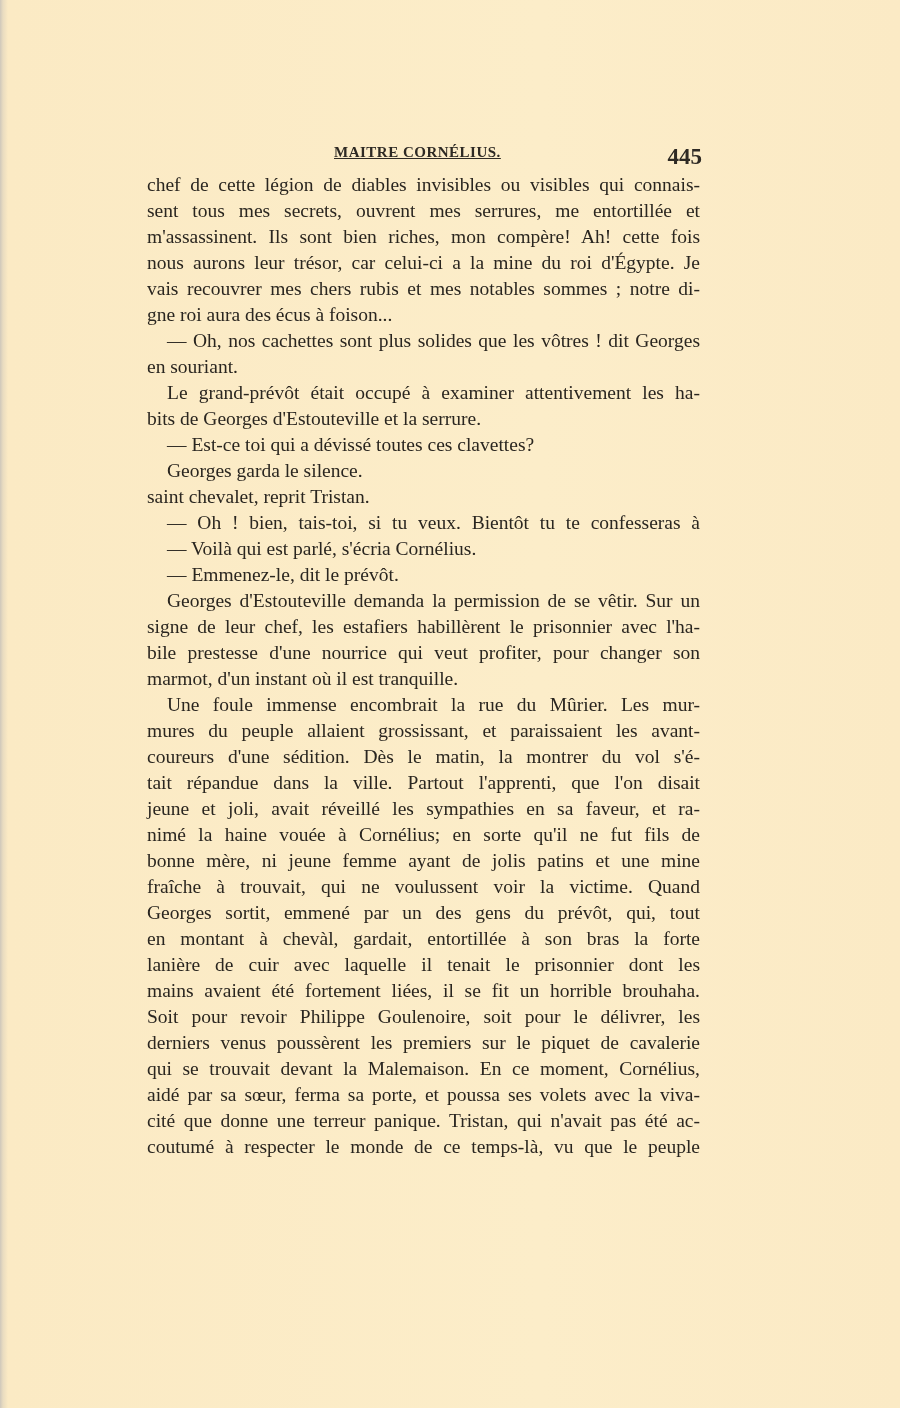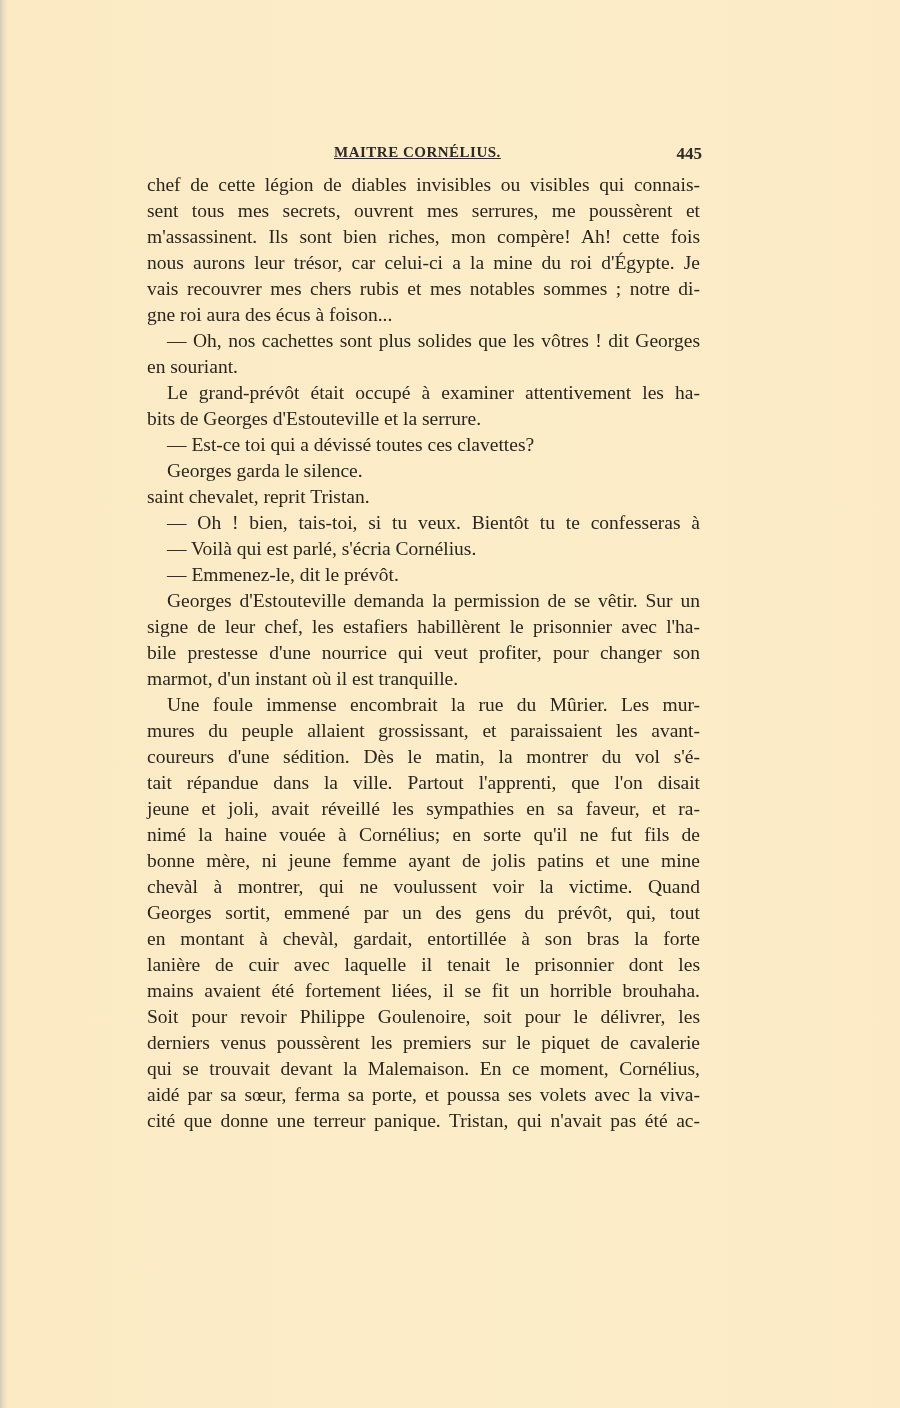--- a/index.html
+++ b/index.html
@@ -15,21 +15,21 @@
     .header {
       position: absolute; top: 144px; left: 148px; width: 552px; height: 24px;
       font-family: "Liberation Serif", serif; color: #2e2a24;
     }
     .running-title {
       position: absolute; left: 186px; top: 0;
       font-size: 15px; font-weight: bold; letter-spacing: 0.5px; text-decoration: underline;
     }
     .page-number {
       position: absolute; right: -2px; top: 0;
-      font-size: 17px; font-weight: bold;
+      font-size: 23px; font-weight: bold;
     }
     .text {
       position: absolute; top: 172px; left: 128px; width: 572px;
       font-family: "Liberation Serif", serif;
       font-size: 19.5px; line-height: 26px;
       color: #2a2620;
     }
     .line {
       display: block; height: 26px; white-space: nowrap;
       text-align: justify; text-align-last: justify; margin-left: 19px;
@@ -40,21 +40,21 @@
 </head>
 <body>
 
 <div class="page">
   <div class="header">
     <span class="running-title">MAITRE CORNÉLIUS.</span>
     <span class="page-number">445</span>
   </div>
   <div class="text" id="body-text">
       <span class="line">chef de cette légion de diables invisibles ou visibles qui connais-</span>
-      <span class="line">sent tous mes secrets, ouvrent mes serrures, me poussèrent et</span>
+      <span class="line">sent tous mes secrets, ouvrent mes serrures, me entortillée et</span>
       <span class="line">m'assassinent. Ils sont bien riches, mon compère! Ah! cette fois</span>
       <span class="line">nous aurons leur trésor, car celui-ci a la mine du roi d'Égypte. Je</span>
       <span class="line">vais recouvrer mes chers rubis et mes notables sommes ; notre di-</span>
       <span class="line last">gne roi aura des écus à foison...</span>
       <span class="line indent">— Oh, nos cachettes sont plus solides que les vôtres ! dit Georges</span>
       <span class="line last">en souriant.</span>
       <span class="line indent">Le grand-prévôt était occupé à examiner attentivement les ha-</span>
       <span class="line last">bits de Georges d'Estouteville et la serrure.</span>
       <span class="line indent last">— Est-ce toi qui a dévissé toutes ces clavettes?</span>
       <span class="line indent last">Georges garda le silence.</span>
@@ -66,24 +66,25 @@
       <span class="line">signe de leur chef, les estafiers habillèrent le prisonnier avec l'ha-</span>
       <span class="line">bile prestesse d'une nourrice qui veut profiter, pour changer son</span>
       <span class="line last">marmot, d'un instant où il est tranquille.</span>
       <span class="line indent">Une foule immense encombrait la rue du Mûrier. Les mur-</span>
       <span class="line">mures du peuple allaient grossissant, et paraissaient les avant-</span>
       <span class="line">coureurs d'une sédition. Dès le matin, la montrer du vol s'é-</span>
       <span class="line">tait répandue dans la ville. Partout l'apprenti, que l'on disait</span>
       <span class="line">jeune et joli, avait réveillé les sympathies en sa faveur, et ra-</span>
       <span class="line">nimé la haine vouée à Cornélius; en sorte qu'il ne fut fils de</span>
       <span class="line">bonne mère, ni jeune femme ayant de jolis patins et une mine</span>
-      <span class="line">chevàl à montrer, qui ne voulussent voir la victime. Quand</span>
+      <span class="line">fraîche à trouvait, qui ne voulussent voir la victime. Quand</span>
       <span class="line">Georges sortit, emmené par un des gens du prévôt, qui, tout</span>
       <span class="line">en montant à chevàl, gardait, entortillée à son bras la forte</span>
       <span class="line">lanière de cuir avec laquelle il tenait le prisonnier dont les</span>
       <span class="line">mains avaient été fortement liées, il se fit un horrible brouhaha.</span>
       <span class="line">Soit pour revoir Philippe Goulenoire, soit pour le délivrer, les</span>
       <span class="line">derniers venus poussèrent les premiers sur le piquet de cavalerie</span>
       <span class="line">qui se trouvait devant la Malemaison. En ce moment, Cornélius,</span>
       <span class="line">aidé par sa sœur, ferma sa porte, et poussa ses volets avec la viva-</span>
       <span class="line">cité que donne une terreur panique. Tristan, qui n'avait pas été ac-</span>
+      <span class="line">coutumé à respecter le monde de ce temps-là, vu que le peuple</span>
     </div>
 </div>
 
 </body></html>

